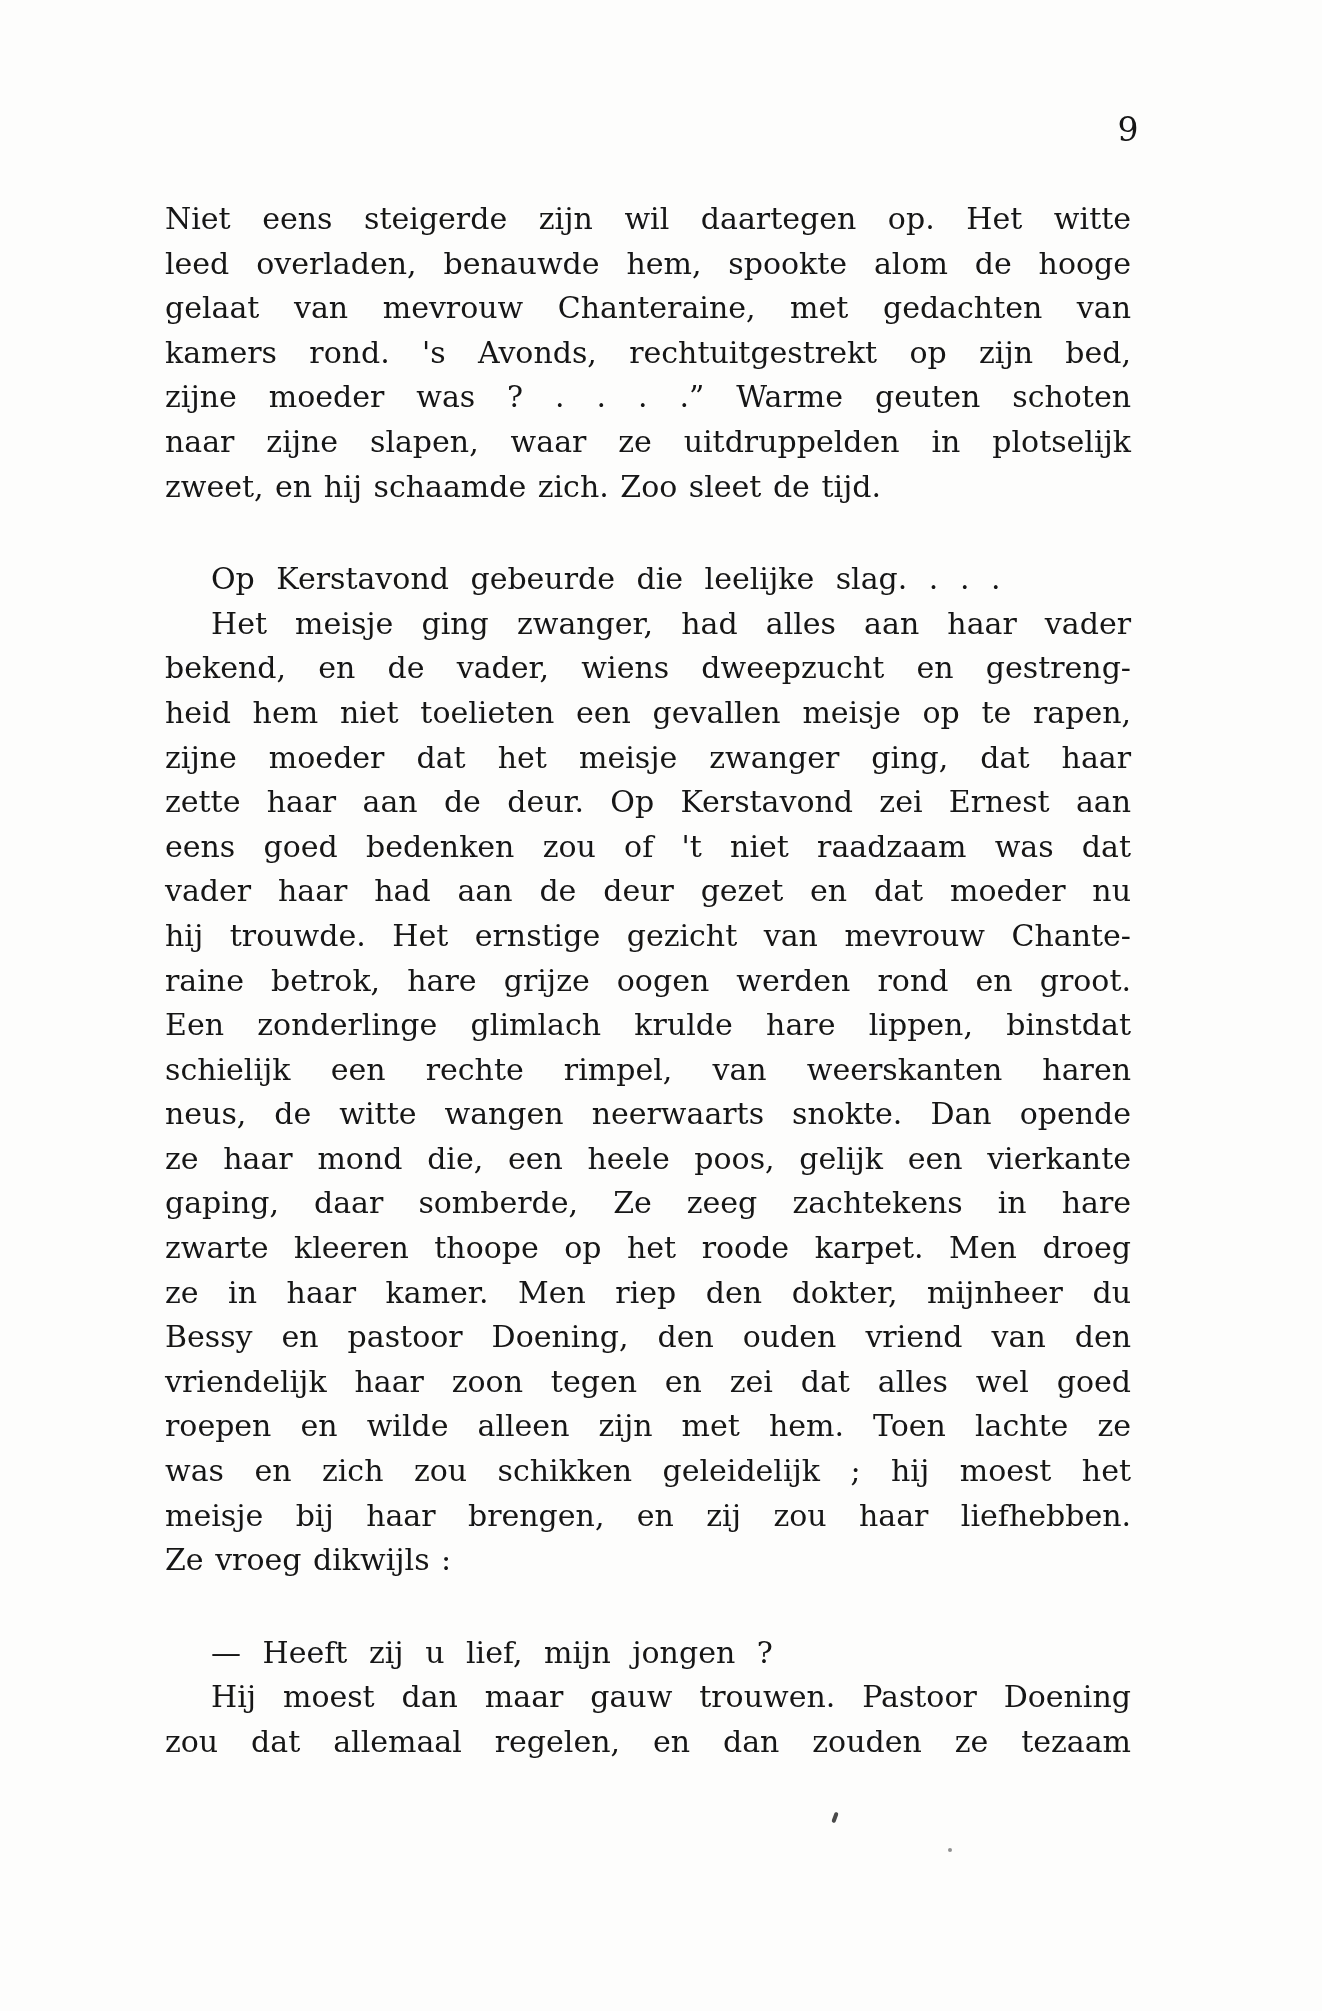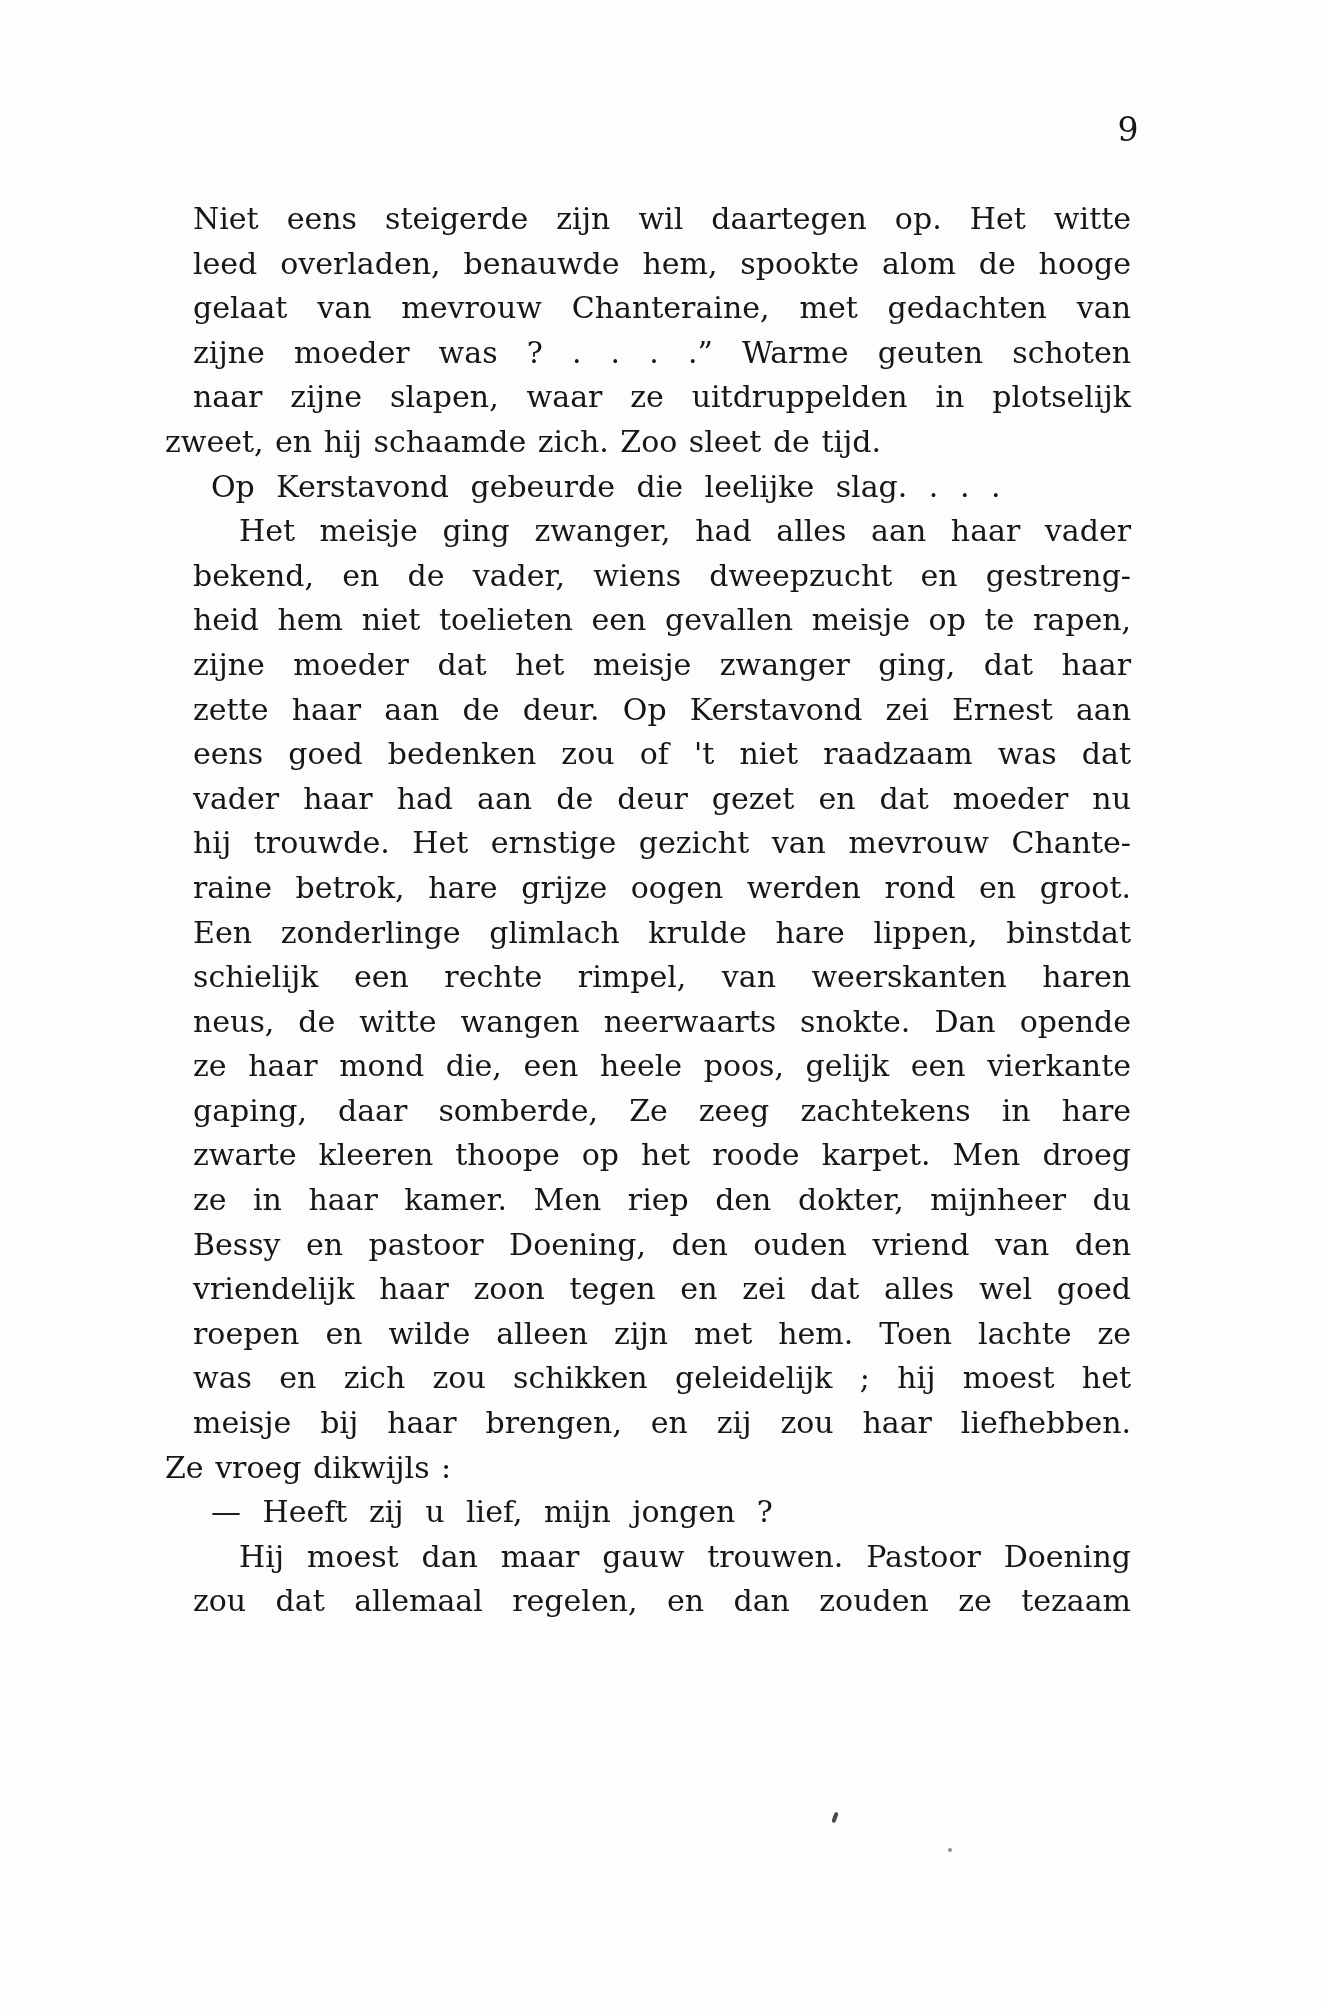--- a/index.html
+++ b/index.html
@@ -34,27 +34,27 @@
     line-height: 44.6px;
     word-spacing: 2px;
   }
   .line {
     white-space: nowrap;
   }
   .line.just {
     white-space: normal;
     text-align: justify;
     text-align-last: justify;
-    margin-left: 28px;
   }
   .line.indent {
     padding-left: 46px;
   }
   .line.wide {
     word-spacing: 12px;
+    margin-top: 48px;
   }
   .speck-a {
     position: absolute;
     left: 833px;
     top: 1812px;
     width: 4px;
     height: 11px;
     background: #2a2a2a;
     border-radius: 2px;
     transform: rotate(20deg);
@@ -73,20 +73,21 @@
 </style>
 </head>
 <body>
 
 <div class="page">
   <div class="page-number">9</div>
   <div class="text-block" id="text-block">
       <div class="line just">Niet eens steigerde zijn wil daartegen op. Het witte</div>
       <div class="line just">leed overladen, benauwde hem, spookte alom de hooge</div>
       <div class="line just">gelaat van mevrouw Chanteraine, met gedachten van</div>
+      <div class="line just">kamers rond. 's Avonds, rechtuitgestrekt op zijn bed,</div>
       <div class="line just">zijne moeder was ? . . . .” Warme geuten schoten</div>
       <div class="line just">naar zijne slapen, waar ze uitdruppelden in plotselijk</div>
       <div class="line">zweet, en hij schaamde zich. Zoo sleet de tijd.</div>
       <div class="line indent wide">Op Kerstavond gebeurde die leelijke slag. . . .</div>
       <div class="line just indent">Het meisje ging zwanger, had alles aan haar vader</div>
       <div class="line just">bekend, en de vader, wiens dweepzucht en gestreng-</div>
       <div class="line just">heid hem niet toelieten een gevallen meisje op te rapen,</div>
       <div class="line just">zijne moeder dat het meisje zwanger ging, dat haar</div>
       <div class="line just">zette haar aan de deur. Op Kerstavond zei Ernest aan</div>
       <div class="line just">eens goed bedenken zou of 't niet raadzaam was dat</div>

